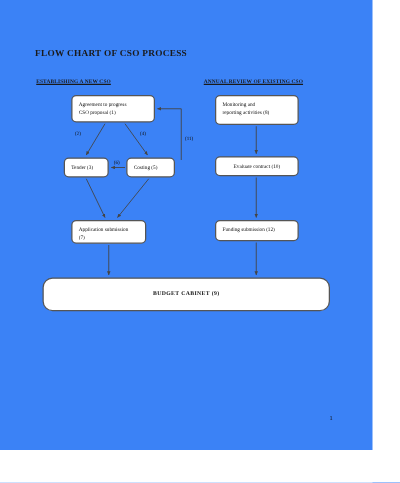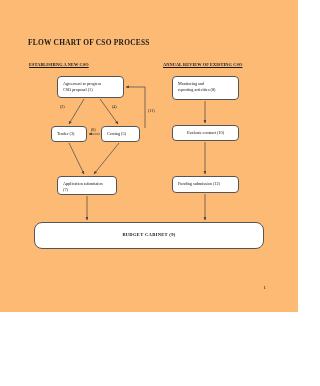--- a/index.html
+++ b/index.html
@@ -13,22 +13,22 @@
     height: 386px;
     overflow: hidden;
     font-family: "Liberation Serif", serif;
     color: #1a1a1a;
     position: relative;
   }
   .page {
     position: absolute;
     left: 0; top: 0;
     width: 298px;
-    height: 312px;
-    background: #fdba74;
+    height: 360px;
+    background: #3b82f6;
   }
   .doc-title {
     position: absolute;
     left: 28px;
     top: 38px;
     font-size: 7.4px;
     font-weight: bold;
     letter-spacing: 0.25px;
     white-space: nowrap;
   }

